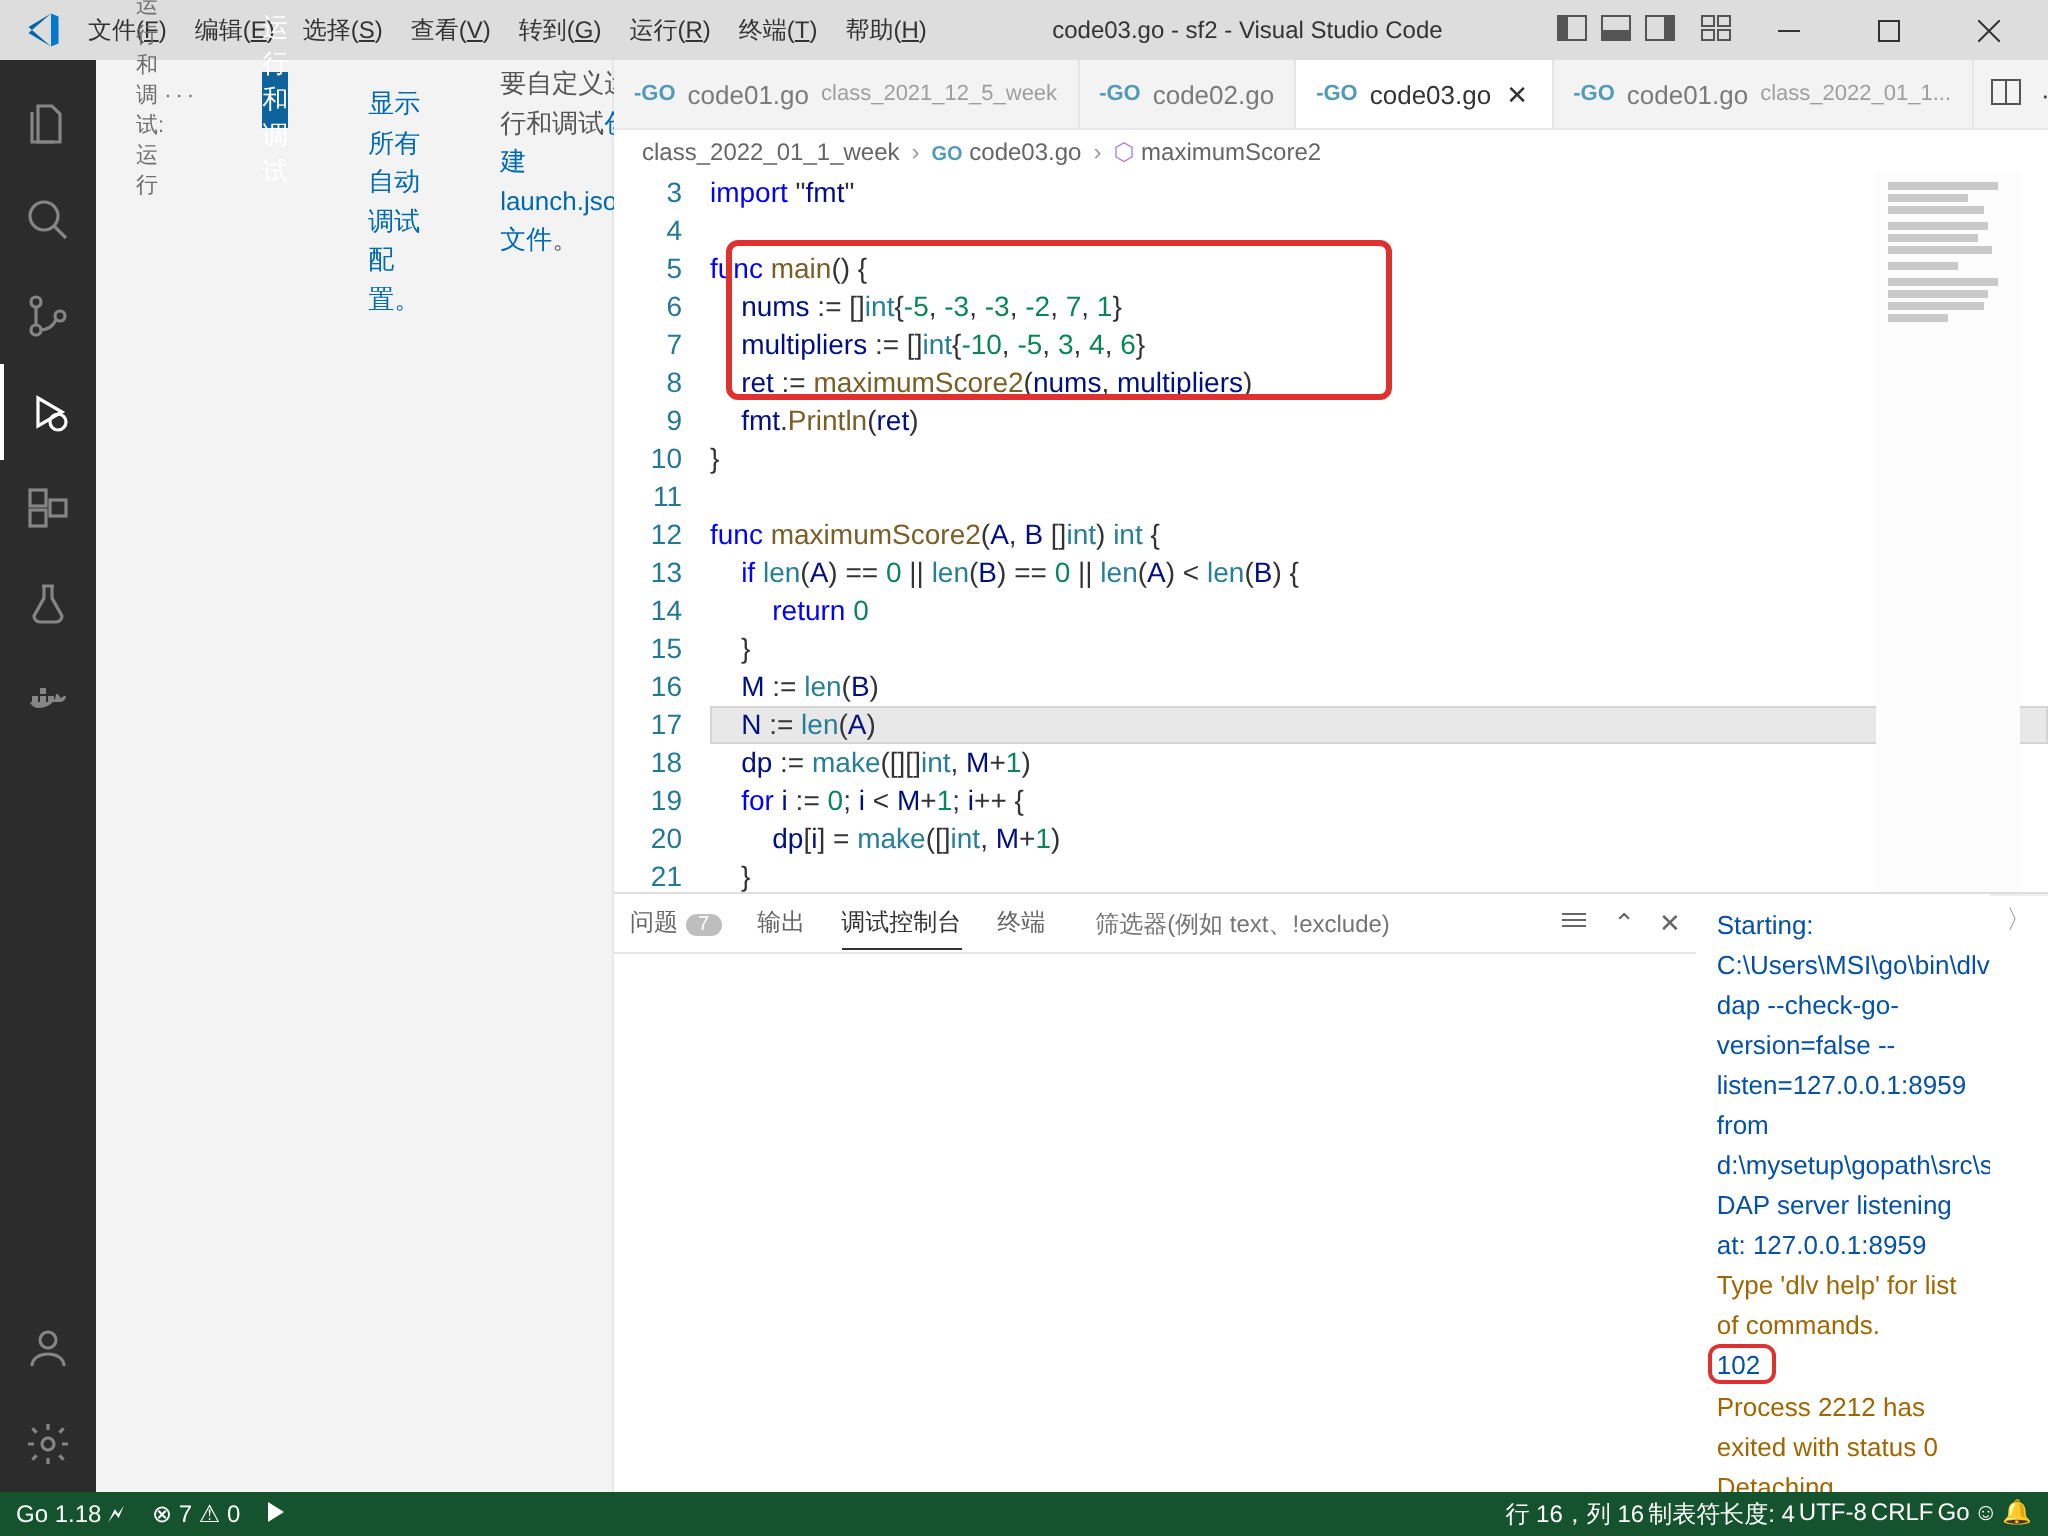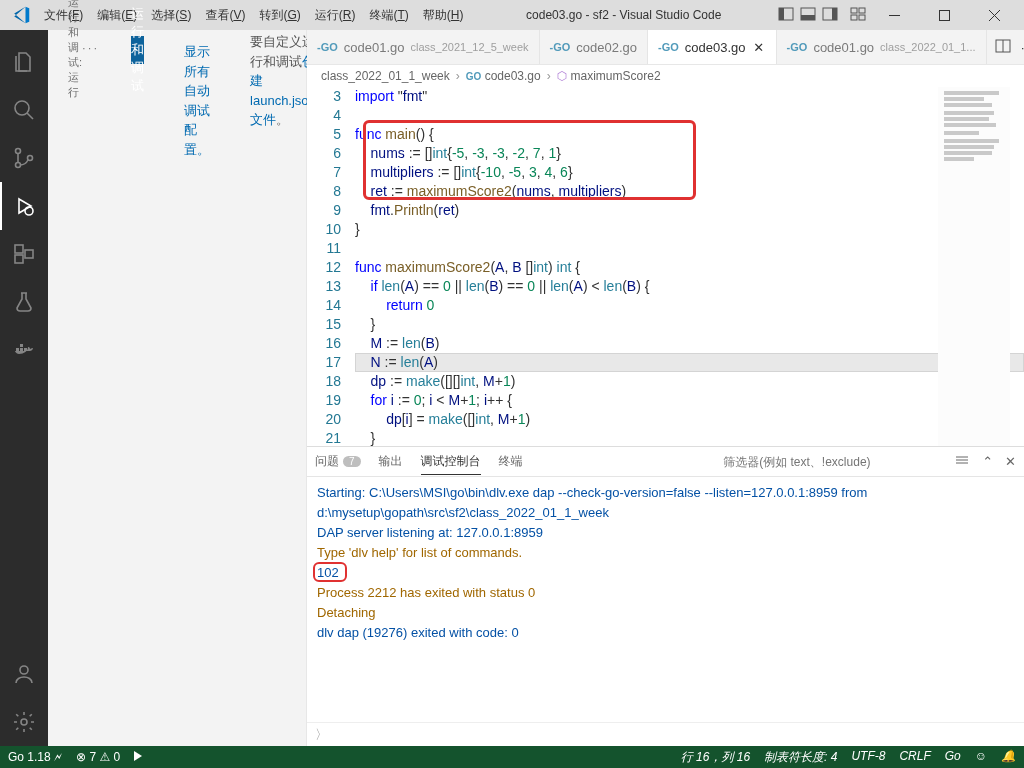--- a/index.html
+++ b/index.html
@@ -40,32 +40,32 @@
 .code .cl { height:19px; line-height:19px; white-space:pre; }
 .code .cl.current { background:#e8e8e8; box-shadow:inset 0 0 0 1px #d4d4d4;}
 .kw { color:#0000ff; }
 .ty { color:#267f99; }
 .fn { color:#795e26; }
 .nm { color:#098658; }
 .id { color:#001080; }
 .box-red { position:absolute; border:3px solid #e03131; border-radius:6px; pointer-events:none;}
 .minimap { position:absolute; right:14px; top:0; width:72px; height:100%; background:#fcfcfc; }
 .minimap .blob { position:absolute; left:6px; width:55px; height:4px; background:#c9c9c9;}
-.panel { height:300px; border-top:1px solid #ddd; display:flex; flex-direction:column; }
+.panel { height:300px; border-top:1px solid #ddd; display:flex; flex-direction:row; }
 .panel-tabs { height:30px; display:flex; align-items:center; padding:0 8px; gap:18px; border-bottom:1px solid #e5e5e5;}
 .panel-tab { font-size:12px; color:#666; padding:4px 0; }
 .panel-tab.active { color:#333; border-bottom:1px solid #333;}
 .badge { background:#bebebe; color:#fff; border-radius:9px; font-size:10px; padding:0 6px; margin-left:4px;}
 .panel-filter { margin-left:auto; width:220px; border:1px solid transparent; background:transparent; font-size:12px; padding:3px 6px; color:#999;}
 .panel-content { flex:1; overflow:auto; font-family:Consolas,monospace; font-size:13px; padding:6px 10px; line-height:20px;}
 .panel-content .or  { color:#a06700;}
 .panel-content .bl  { color:#0451a5;}
 .panel-actions { display:flex; align-items:center; gap:12px; color:#666;}
 .statusbar { height:22px; background:#14532d; color:#fff; display:flex; align-items:center; font-size:12px; padding:0 8px; gap:14px;}
-.statusbar .right { margin-left:auto; display:flex; gap:14px;font-style:italic;}
+.statusbar .right { margin-left:auto; display:flex; gap:2px;}
 .tri { width:0;height:0;border-style:solid;border-width:5px 0 5px 8px;border-color:transparent transparent transparent currentColor;display:inline-block;}
 </style>
 </head>
 <body>
 
 <div class="titlebar">
   <div class="logo">
     <svg width="18" height="18" viewBox="0 0 24 24">
         <path fill="#0065A9" d="M23 3l-5-2L3 14l-2-1v-2l2-1L18 1l5 2v18l-5 2L3 10l-2 1v2l2 1 15 9 5-2z"></path>
         <path fill="#007ACC" d="M18 1l5 2v18l-5 2V1z"></path>

